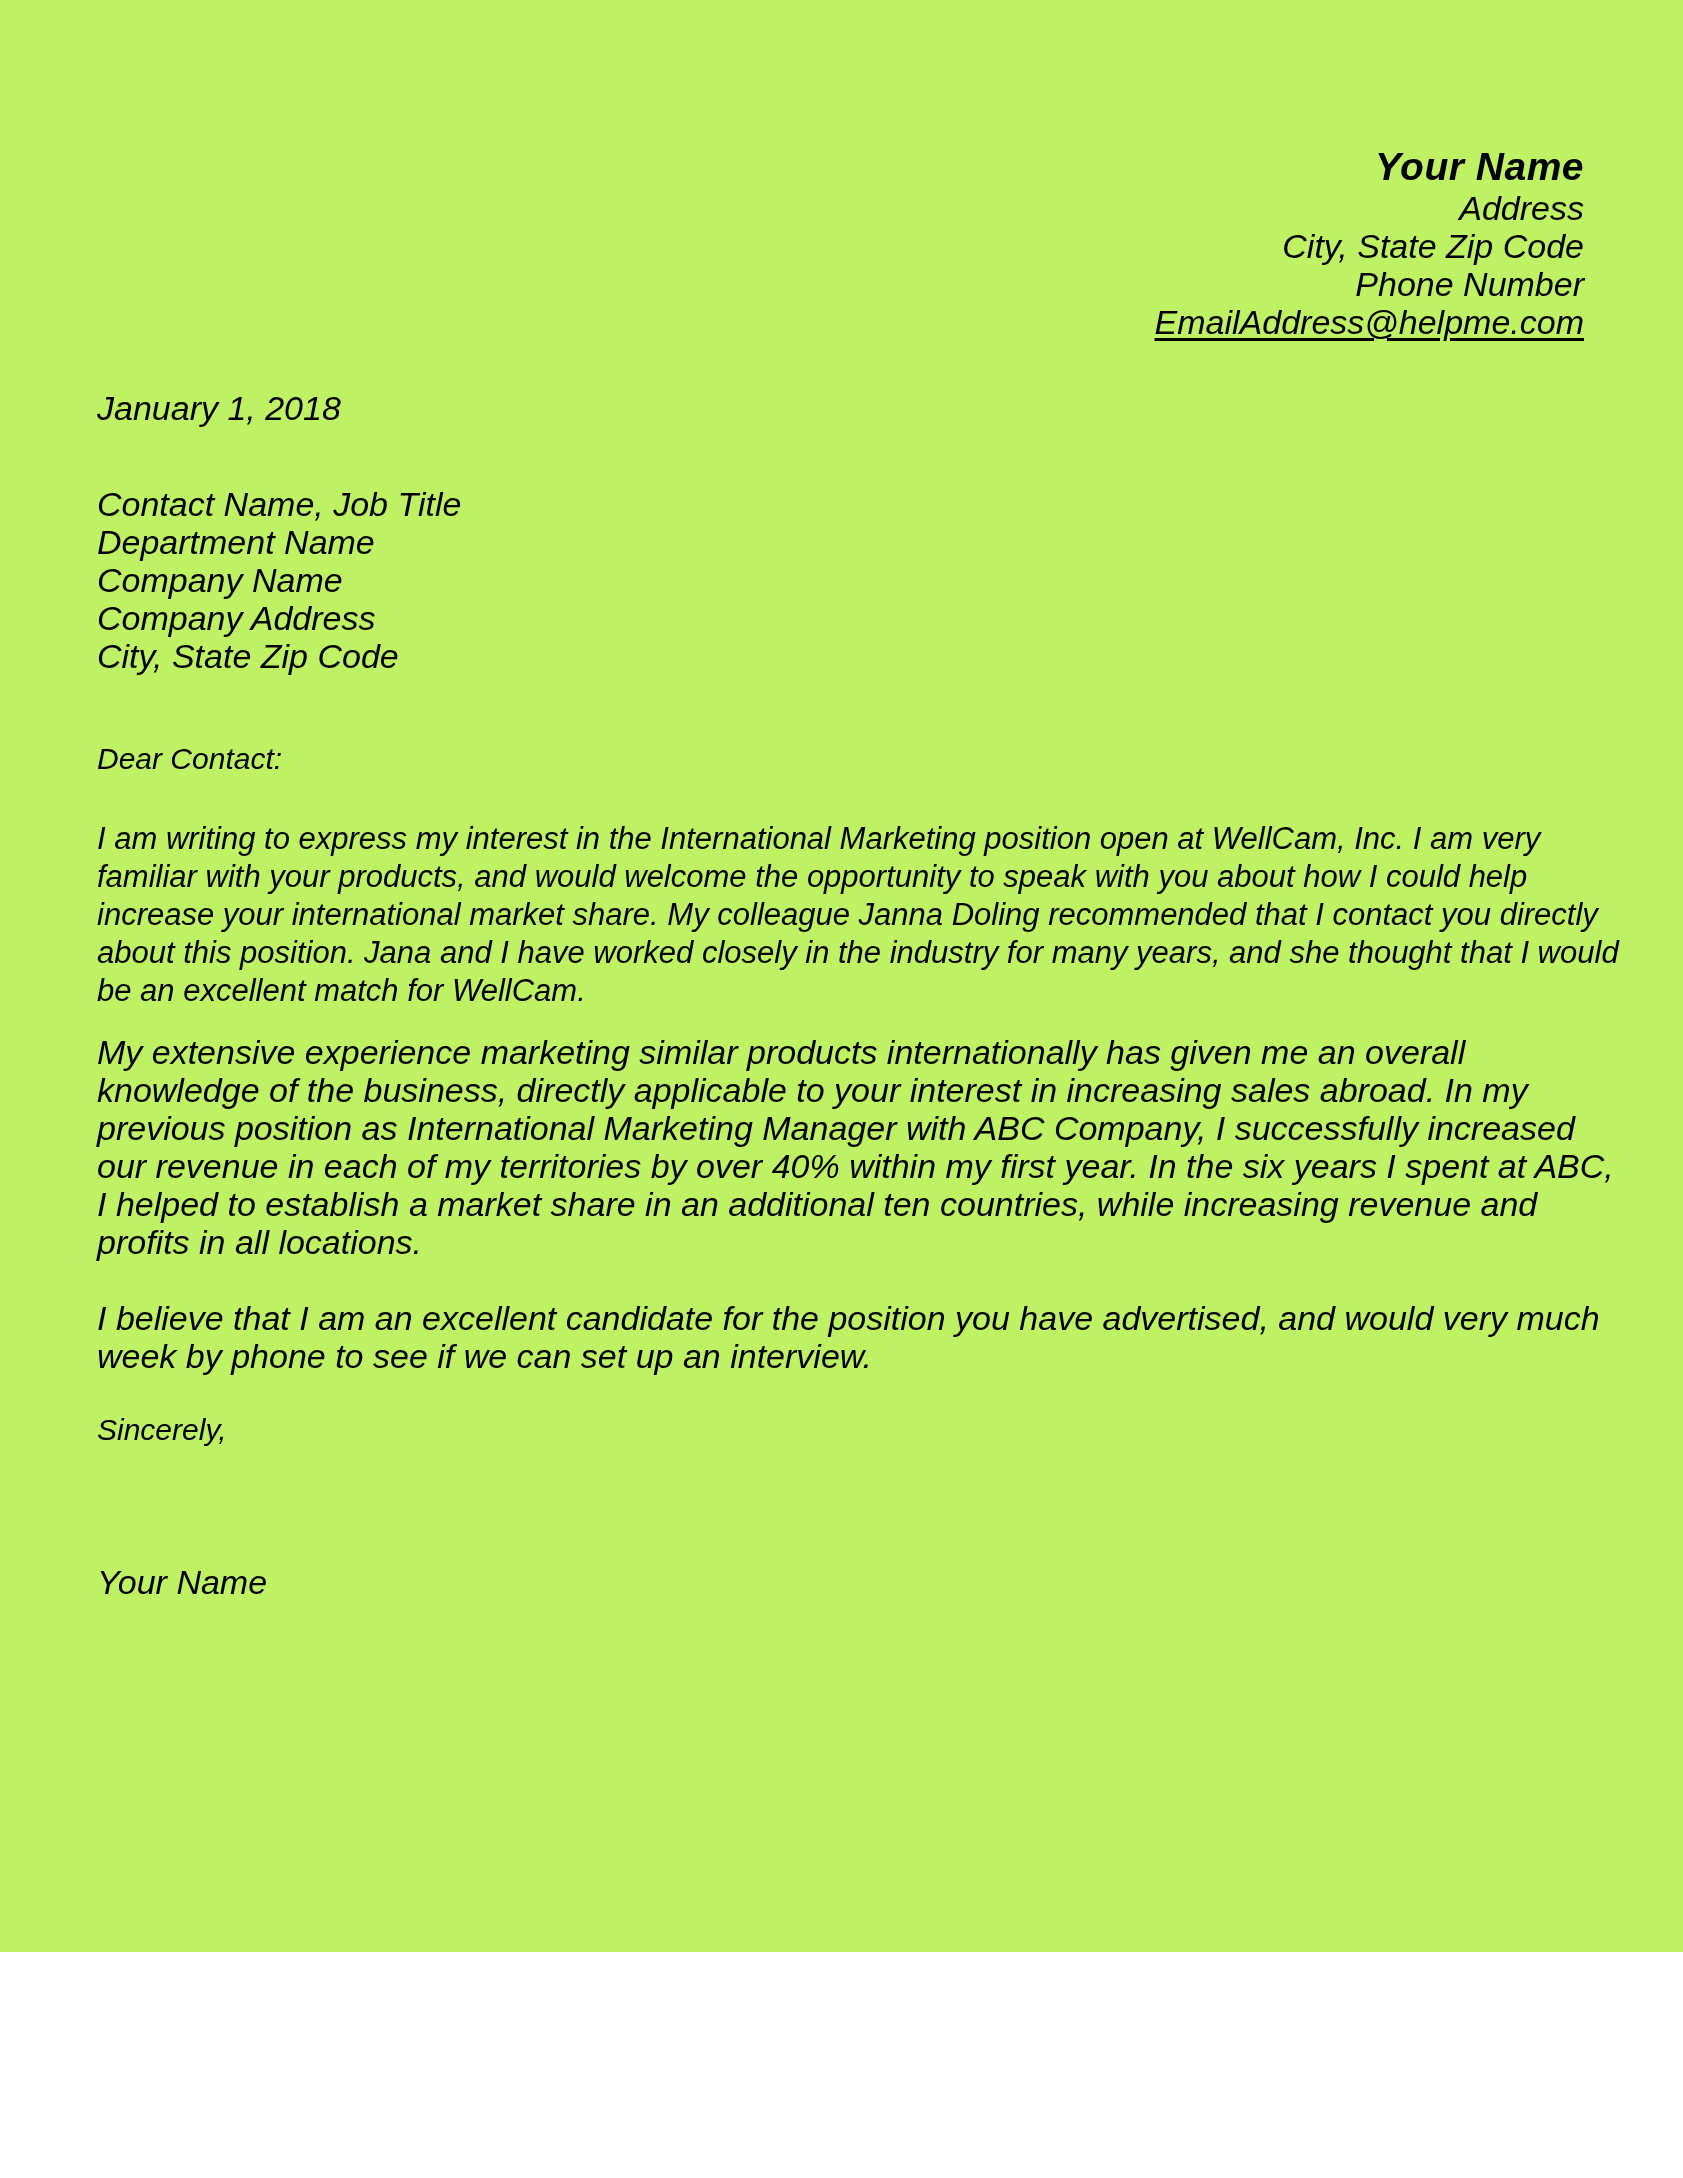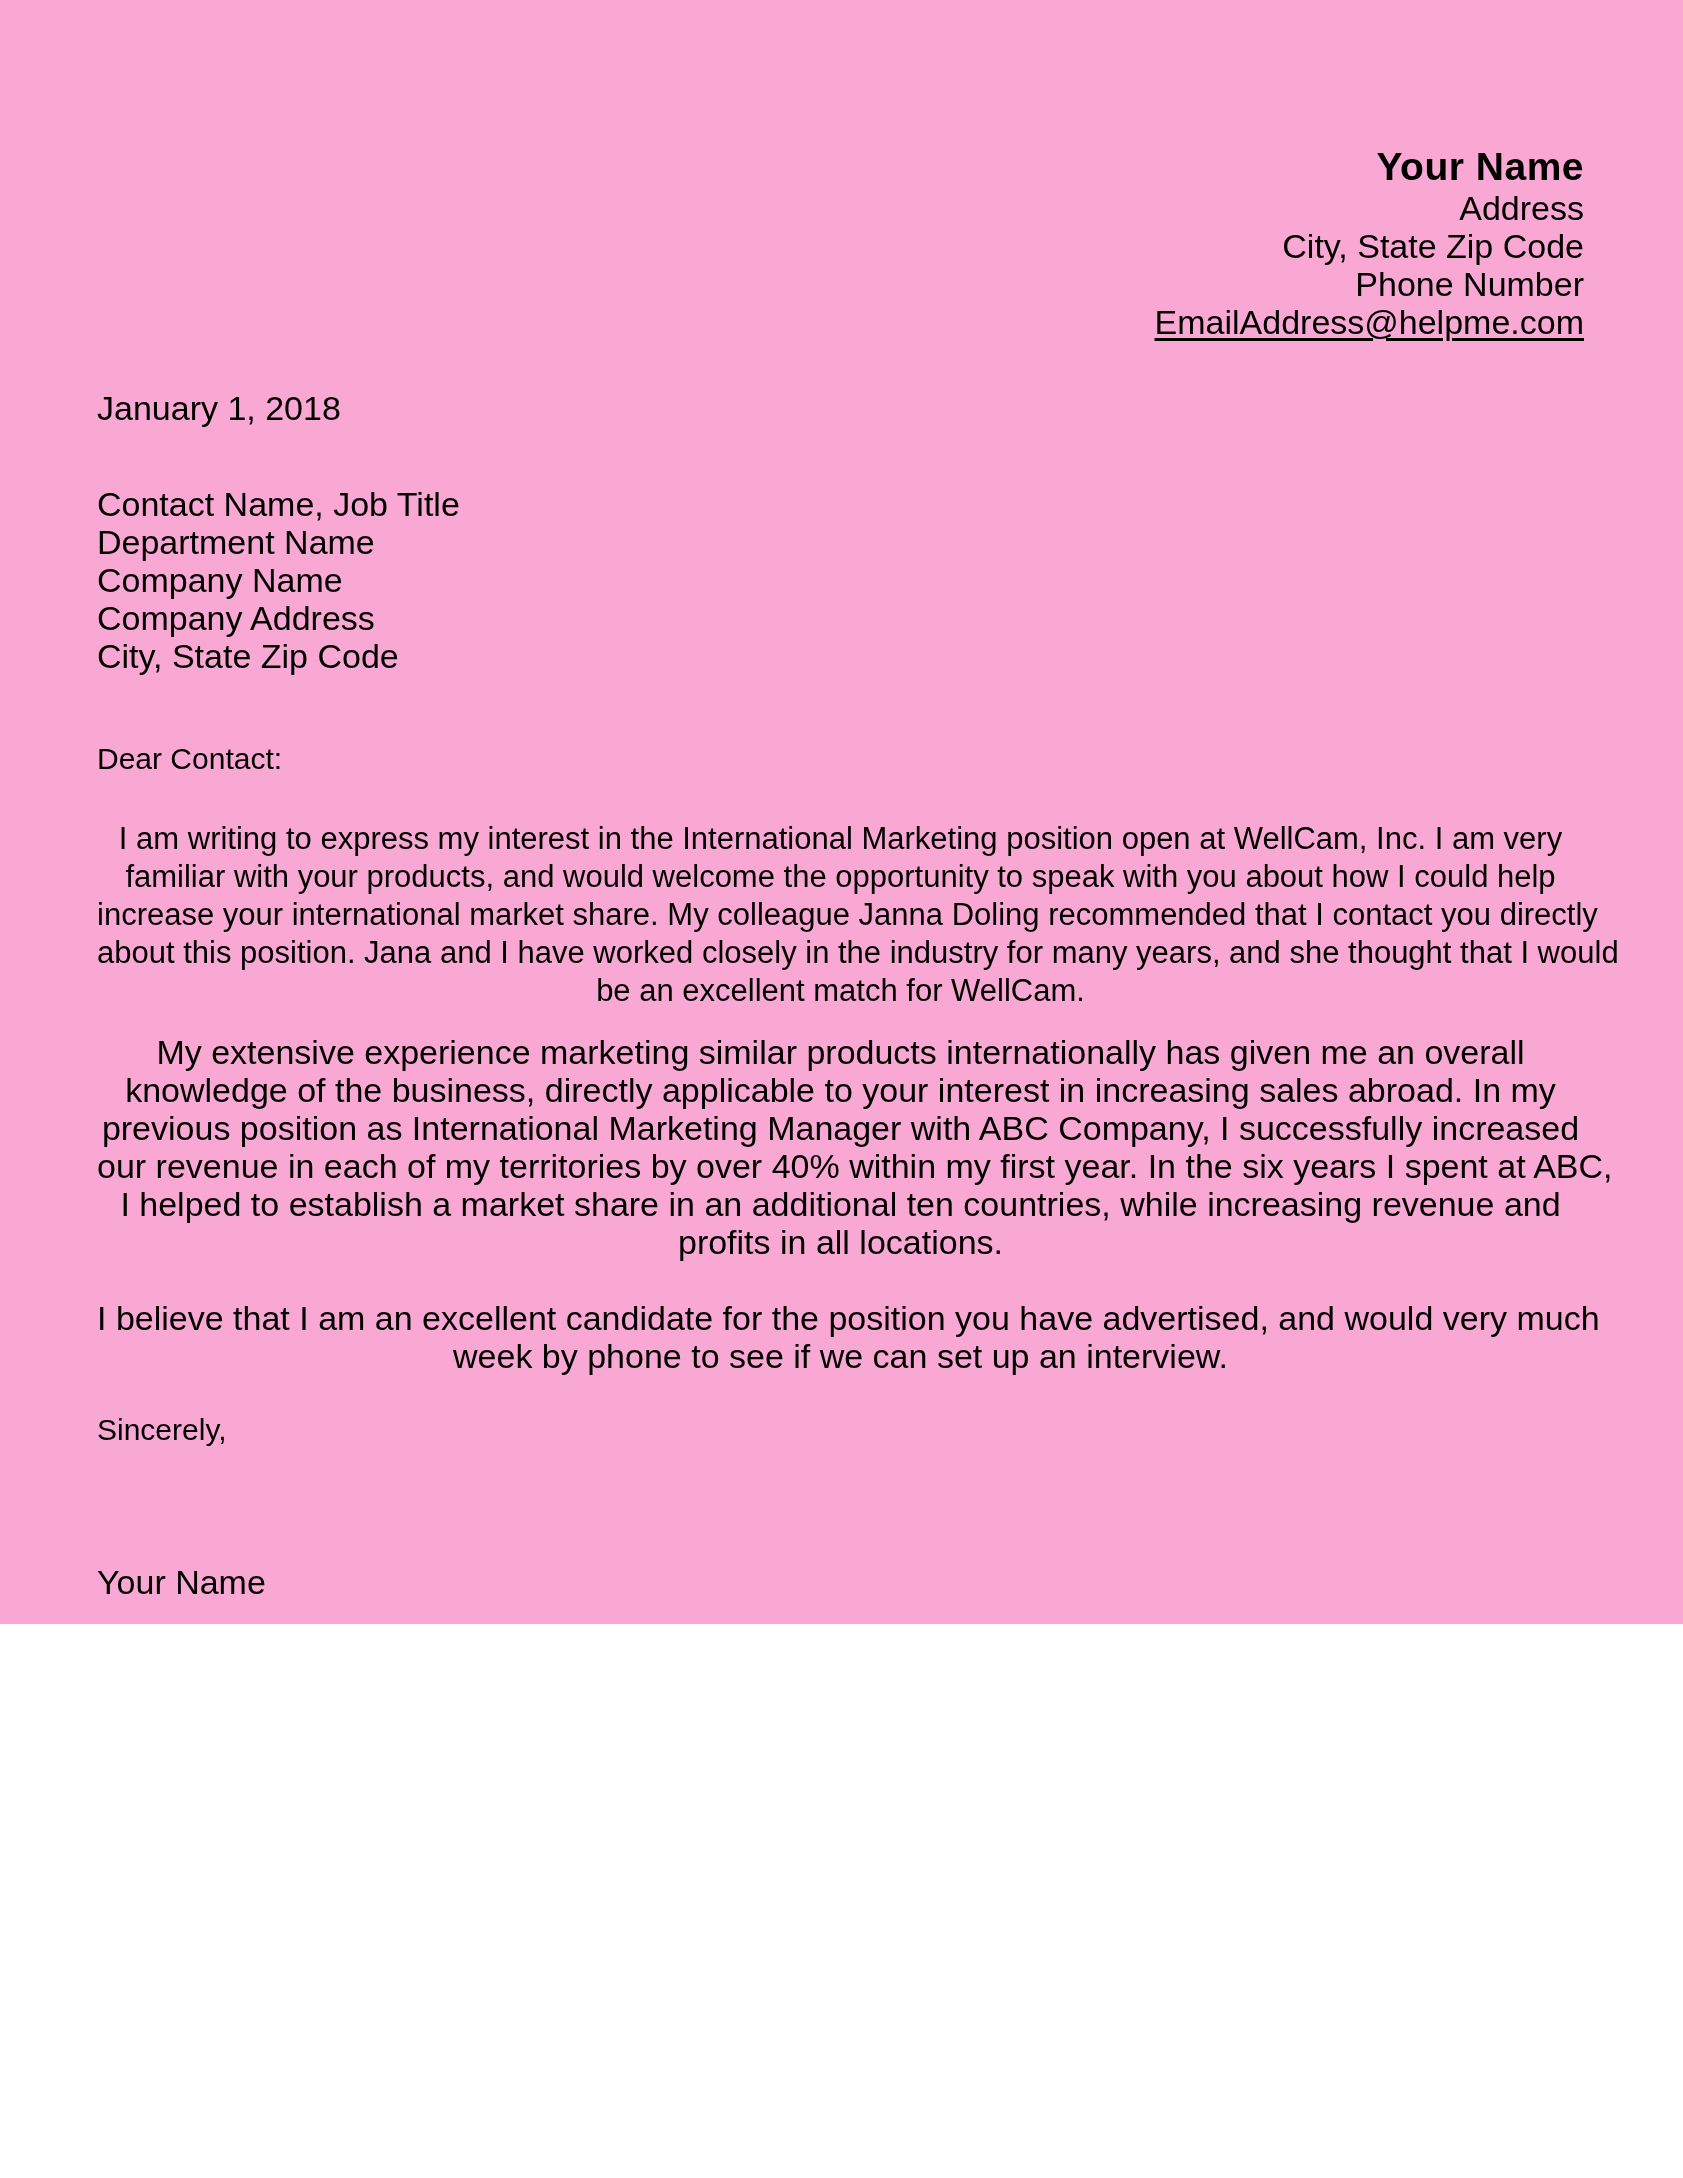--- a/index.html
+++ b/index.html
@@ -3,27 +3,28 @@
 <meta charset="utf-8">
 <style>
   html, body {
     margin: 0;
     padding: 0;
     background: #ffffff;
   }
   .page {
     position: relative;
     width: 1683px;
-    height: 1624px;
-    background: #f9a8d4;
+    height: 1952px;
+    background: #bef264;
     color: #000000;
     font-family: "Liberation Sans", sans-serif;
     overflow: hidden;
     box-sizing: border-box;
     padding: 145px 99px 0 97px;
+    font-style: italic;
   }
   
   .sender-block {
     text-align: right;
   }
   .sender-name {
     font-size: 39px;
     font-weight: bold;
     line-height: 44px;
     letter-spacing: 0.5px;
@@ -49,21 +50,20 @@
     font-size: 34px;
     line-height: 38px;
   }
   .salutation {
     margin-top: 65px;
     font-size: 30px;
     line-height: 38px;
   }
   .para {
     line-height: 38px;
-    text-align: center;
   }
   .para .line,
   .recipient-block .line {
     white-space: nowrap;
   }
   .para-1 {
     margin-top: 42px;
     font-size: 31px;
   }
   .para-2 {

